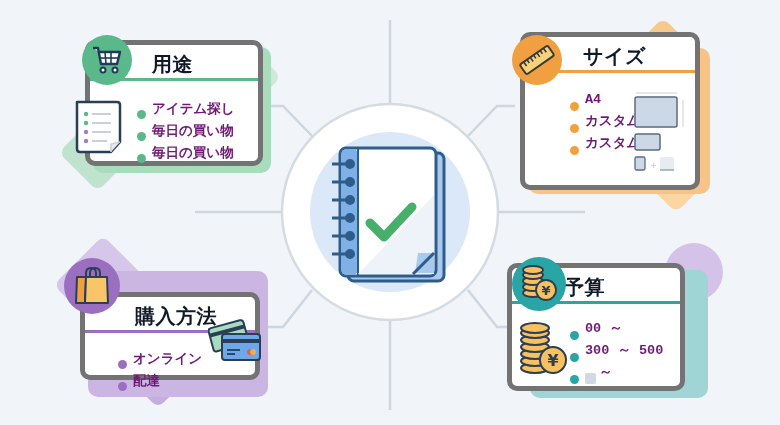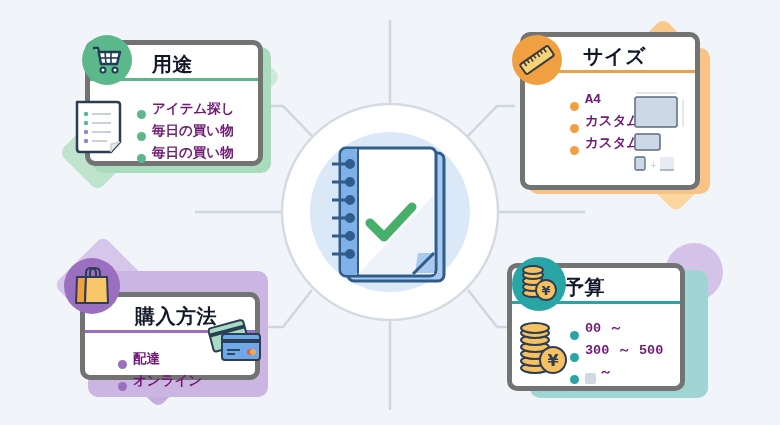--- a/index.html
+++ b/index.html
@@ -212,25 +212,25 @@
 
   <div class="diamond" style="left:68px;top:250px;width:70px;height:70px;background:#d6c7ea;"></div>
   <div class="diamond" style="left:143px;top:372px;width:30px;height:30px;background:#c4addf;"></div>
   <div class="shadow" style="left:88px;top:271px;width:180px;height:126px;background:#cbb6e3;"></div>
   <div class="card" style="left:80px;top:280px;width:180px;height:88px;margin-top:12px;">
     <div class="head" style="border-color:#9b6fc0;"></div>
     <div class="title" style="left:50px;">購入方法</div>
     <ul style="left:33px;top:50px;">
       <li>
           <span class="dot" style="background:#9b6fc0;"></span>
+          <span>オンライン</span>
+        </li>
+      <li>
+          <span class="dot" style="background:#9b6fc0;"></span>
           <span>配達</span>
-        </li>
-      <li>
-          <span class="dot" style="background:#9b6fc0;"></span>
-          <span>オンライン</span>
         </li>
     </ul>
   </div>
   <div class="badge" style="left:64px;top:258px;width:56px;height:56px;background:#9b6fc0;">
     <svg width="36" height="40" viewBox="0 0 36 40">
       <path d="M12 12 V7 Q12 2 17 2 Q22 2 22 7 V12" fill="none" stroke="#2b3e55" stroke-width="2"></path>
       <path d="M16 12 V7 Q16 2 21 2 Q26 2 26 7 V12" fill="none" stroke="#2b3e55" stroke-width="2"></path>
       <polygon points="3,11 12,11 11,37 2,37" fill="#f0a040" stroke="#2b3e55" stroke-width="2" stroke-linejoin="round"></polygon>
       <polygon points="12,11 33,11 34,37 11,37" fill="#f8c668" stroke="#2b3e55" stroke-width="2" stroke-linejoin="round"></polygon>
     </svg>

